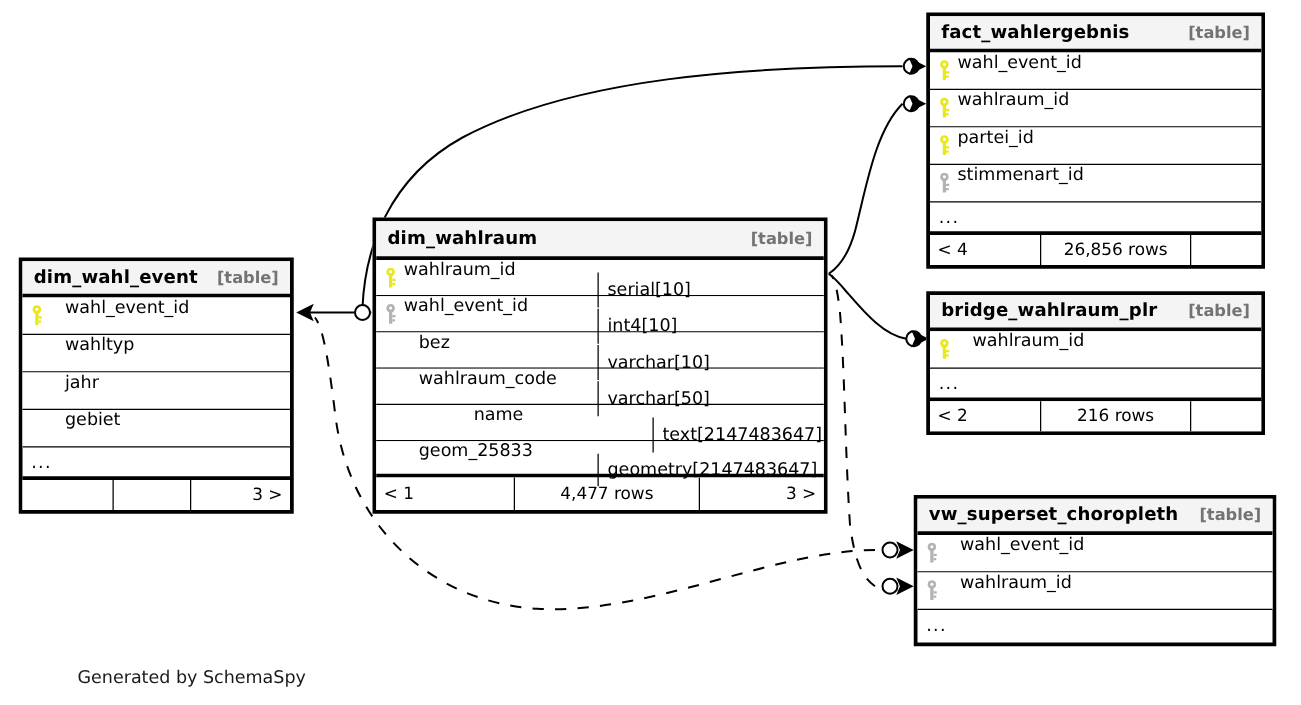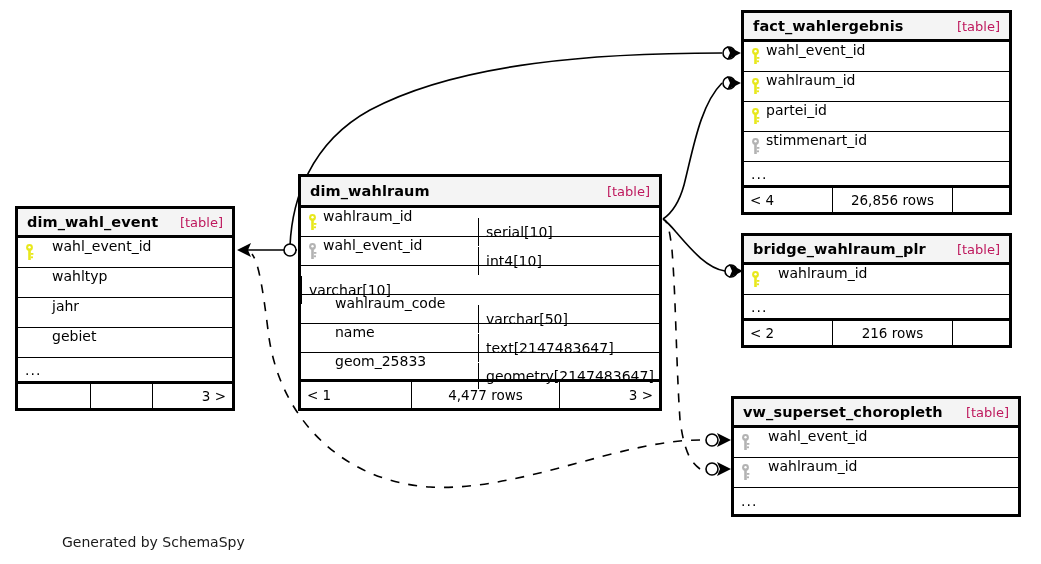--- a/index.html
+++ b/index.html
@@ -23,21 +23,21 @@
     border-bottom:3px solid #000000;
     box-sizing:border-box;
     padding:0 9px;
     height:29px;
   }
   .tbl-name{
     font-weight:bold;font-size:14.5px;color:#000;letter-spacing:0.1px;
     white-space:nowrap;
   }
   .tbl-kind{
-    font-size:13px;color:#be185d;white-space:nowrap;padding-left:10px;
+    font-size:13px;color:#737373;white-space:nowrap;padding-left:10px;font-weight:bold;
   }
   .tbl-row{
     display:flex;align-items:center;
     height:30px;
     border-bottom:1.5px solid #000000;
     box-sizing:border-box;
     background:#ffffff;
   }
   .tbl-row.last-col{border-bottom:3px solid #000000;}
   .col-name{
@@ -233,32 +233,36 @@
               </g>
               <circle cx="4.5" cy="3.3" r="1.2" fill="#ffffff"></circle>
             </svg>
         </span>
         <span class="col-label">wahl_event_id</span>
       </span>
       <span class="col-type" style="flex:1 1 auto">int4[10]</span>
     </div>
 
     <div class="tbl-row" style="height:29px;">
+      <span class="col-name" style="padding-left:0;flex:0 0 177px;">
+        <span class="keyslot wide"></span>
+        <span class="col-label">bez</span>
+      </span>
       <span class="col-type" style="flex:1 1 auto">varchar[10]</span>
     </div>
 
     <div class="tbl-row" style="height:29px;">
       <span class="col-name" style="padding-left:0;flex:0 0 177px;">
         <span class="keyslot wide"></span>
         <span class="col-label">wahlraum_code</span>
       </span>
       <span class="col-type" style="flex:1 1 auto">varchar[50]</span>
     </div>
 
-    <div class="tbl-row" style="height:29px;">
+    <div class="tbl-row" style="height:29px;padding-left:44px;">
       <span class="col-name" style="padding-left:0;flex:0 0 177px;">
         <span class="keyslot wide"></span>
         <span class="col-label">name</span>
       </span>
       <span class="col-type" style="flex:1 1 auto">text[2147483647]</span>
     </div>
 
     <div class="tbl-row last-col" style="height:29px;">
       <span class="col-name" style="padding-left:0;flex:0 0 177px;">
         <span class="keyslot wide"></span>

